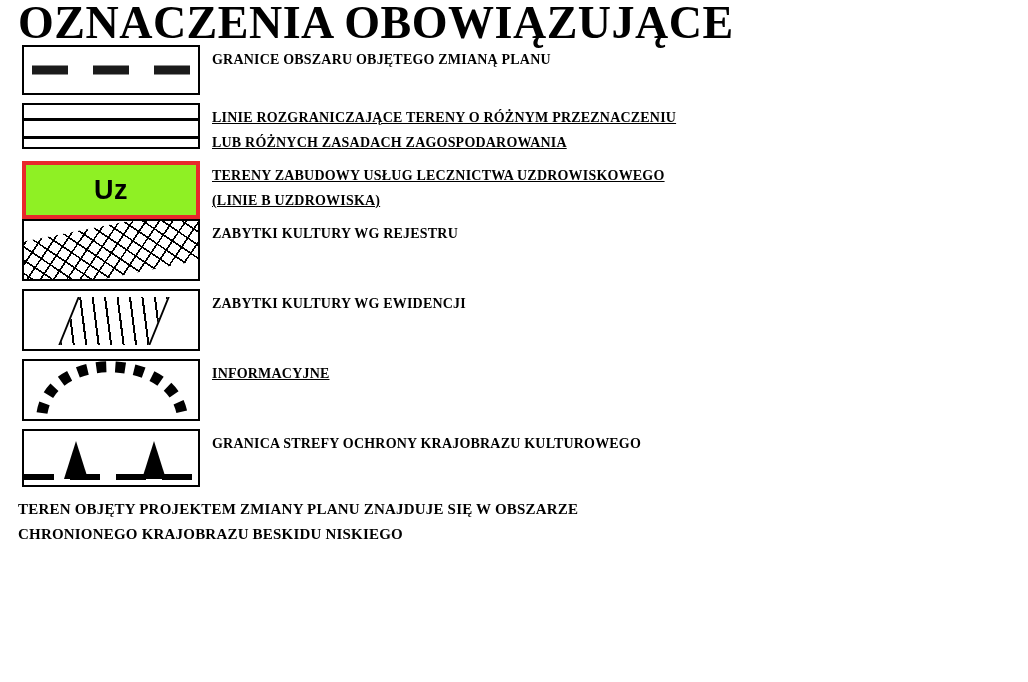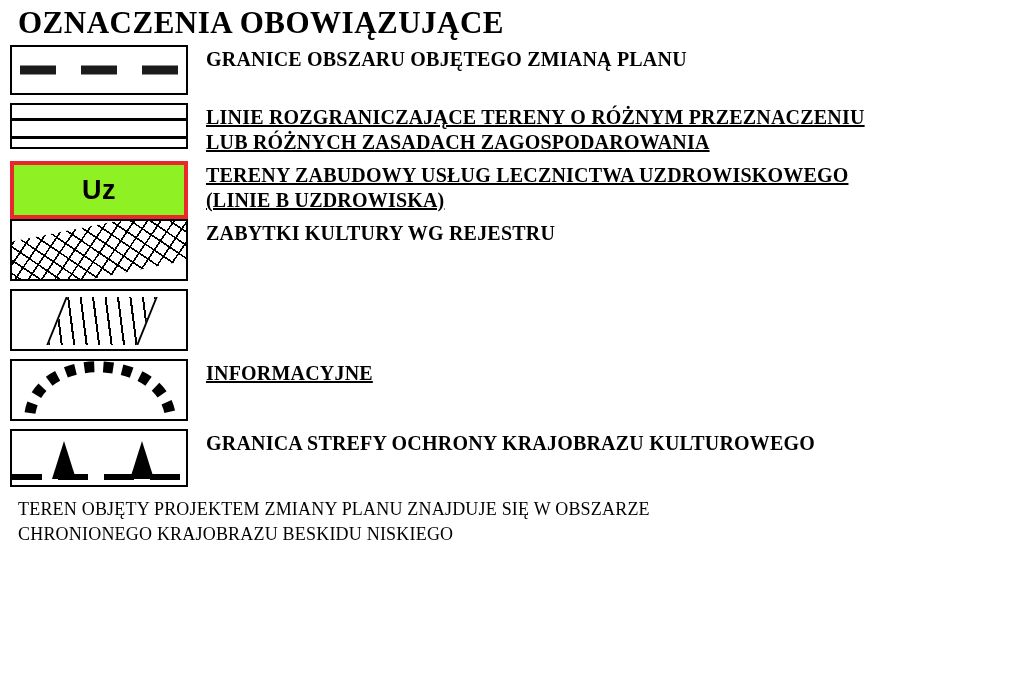--- a/index.html
+++ b/index.html
@@ -17,52 +17,52 @@
   .legend {
     position: relative;
     width: 1028px;
     height: 682px;
     box-sizing: border-box;
     padding: 0 6px;
   }
   .section-title {
     font-family: "Liberation Serif", serif;
     font-weight: bold;
-    font-size: 31px;
+    font-size: 46px;
     line-height: 40px;
     letter-spacing: 0.5px;
     margin: 0;
     padding: 3px 0 2px 12px;
     white-space: nowrap;
   }
   .row {
     display: flex;
     align-items: flex-start;
     margin: 0 0 0 0;
   }
   .symbol {
     width: 178px;
     min-width: 178px;
     box-sizing: border-box;
-    margin-left: 4px;
+    margin-left: 16px;
   }
   .swatch {
     border: 2px solid #000;
     background: #fff;
     box-sizing: border-box;
     position: relative;
     overflow: hidden;
   }
   .label {
     font-family: "Liberation Serif", serif;
     font-weight: bold;
-    font-size: 20px;
+    font-size: 14px;
     line-height: 25px;
     letter-spacing: 0.2px;
-    padding-left: 18px;
+    padding-left: 12px;
     padding-top: 2px;
   }
   .label.two-line { line-height: 25px; text-decoration: underline; }
 
   
   .sw-dashed { height: 50px; }
   .sw-dashed .dash-wrap {
     position: absolute;
     top: 50%;
     left: 8px;
@@ -138,22 +138,22 @@
   
   .sw-arc { height: 62px; }
   .sw-arc svg { position: absolute; left: 0; top: 0; }
 
   
   .sw-tri { height: 58px; }
   .sw-tri svg { position: absolute; left: 0; top: 0; }
 
   .footnote {
     font-family: "Liberation Serif", serif;
-    font-weight: normal;
-    font-size: 18px;
+    font-weight: bold;
+    font-size: 15px;
     line-height: 25px;
     letter-spacing: 0.2px;
     padding: 10px 0 0 12px;
   }
   .spacer-sm { height: 8px; }
   .spacer-xs { height: 6px; }
 </style>
 </head>
 <body>
 
@@ -214,20 +214,21 @@
   </div>
 
   <div class="spacer-sm"></div>
 
   <div class="row">
     <div class="symbol">
       <div class="swatch sw-hatch">
         <div class="par"></div>
       </div>
     </div>
+    <div class="label">ZABYTKI KULTURY WG EWIDENCJI</div>
   </div>
 
   <div class="spacer-sm"></div>
 
   <div class="row">
     <div class="symbol">
       <div class="swatch sw-arc">
         <svg width="176" height="60" viewBox="0 0 176 60">
           <path d="M18 52 C 24 14, 66 4, 92 6 C 122 8, 152 22, 158 52" fill="none" stroke="#000" stroke-width="11" stroke-dasharray="10 9" stroke-linecap="butt"></path>
         </svg>

